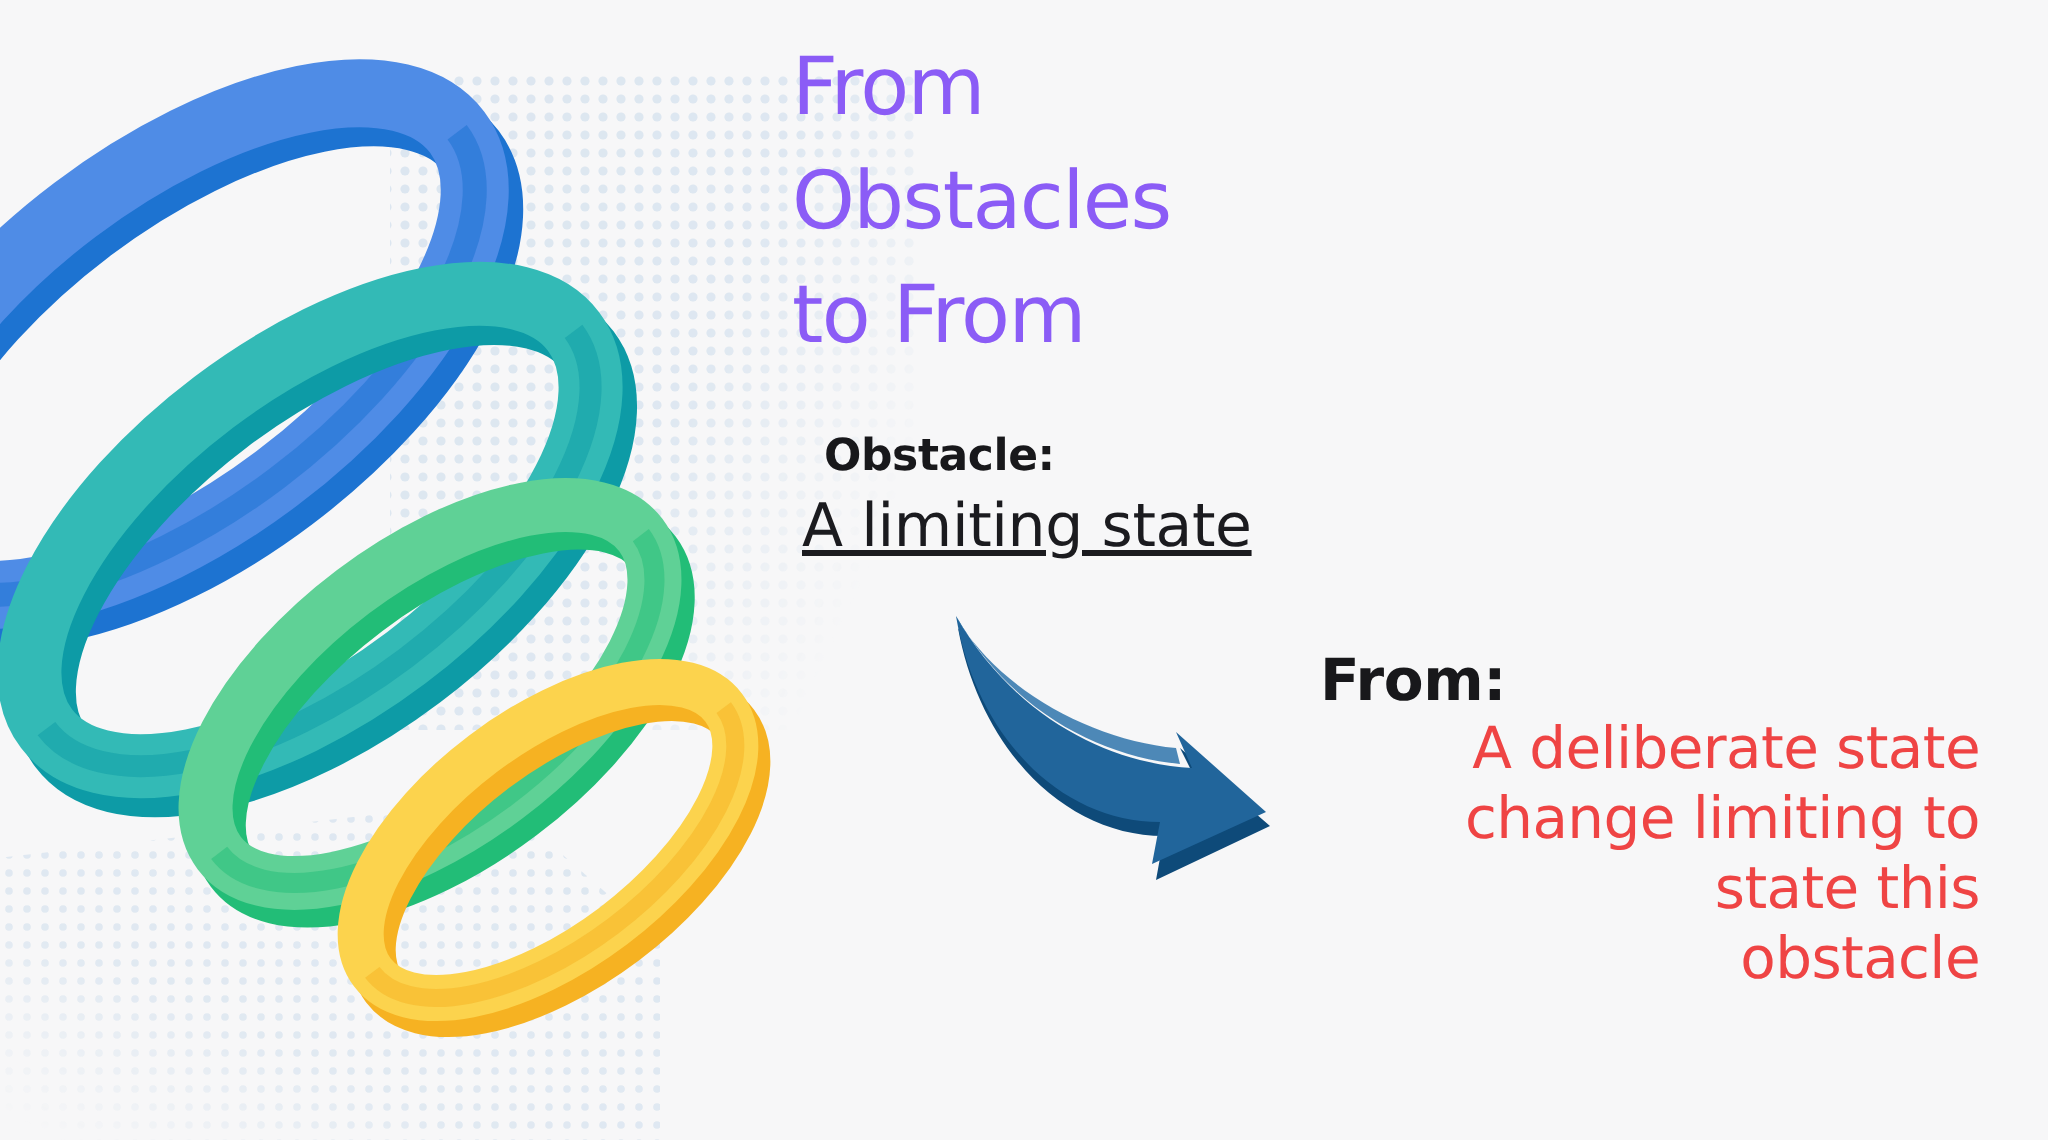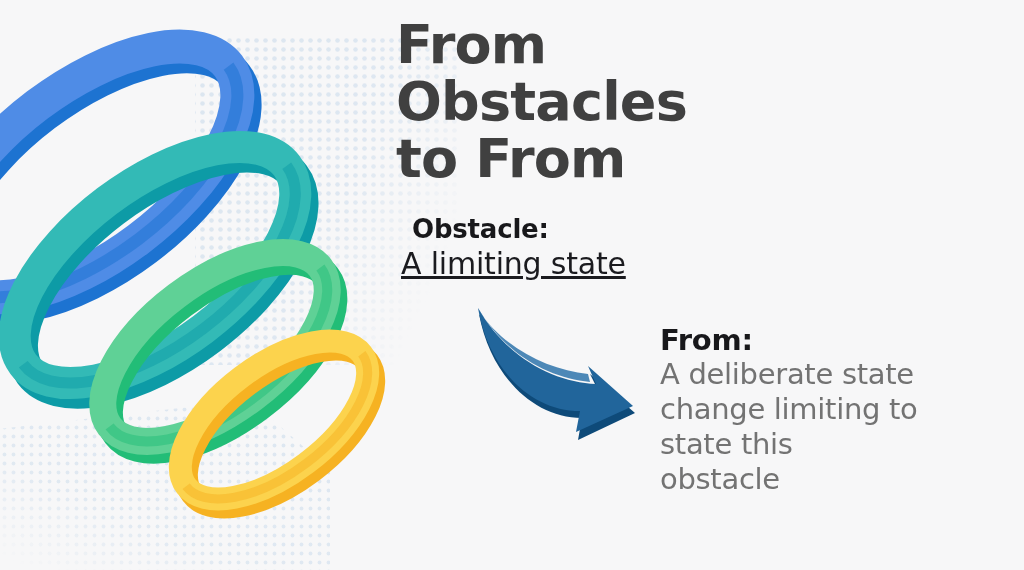--- a/index.html
+++ b/index.html
@@ -38,36 +38,36 @@
     left:470px;top:300px;
     width:170px;height:145px;
     pointer-events:none;
   }
 
   
   .title{
     position:absolute;
     left:396px;top:16px;
     width:330px;
-    font-size:54px;
+    font-size:40px;
     line-height:57px;
-    font-weight:700;
+    font-weight:400;
     letter-spacing:-0.8px;
-    color:#404040;
+    color:#8b5cf6;
   }
   .title div{white-space:nowrap;}
 
   .obstacle-block{
     position:absolute;
     left:398px;top:212px;
     width:300px;
     color:#18181b;
   }
   .obstacle-head{
-    font-size:26px;
+    font-size:22px;
     line-height:34px;
     font-weight:700;
     letter-spacing:-0.2px;
     padding-left:14px;
   }
   .obstacle-body{
     font-size:30px;
     line-height:36px;
     font-weight:400;
     letter-spacing:-0.2px;
@@ -86,21 +86,22 @@
     font-size:29px;
     line-height:33px;
     font-weight:700;
     letter-spacing:-0.2px;
   }
   .goal-body{
     font-size:29px;
     line-height:35px;
     font-weight:400;
     letter-spacing:-0.3px;
-    color:#737373;
+    color:#ef4444;
+    text-align:right;
   }
   .goal-body div{white-space:nowrap;}
 </style>
 </head>
 <body>
 
 <div id="slide">
 
   <svg class="dots-layer" viewBox="0 0 460 570" width="460" height="570" xmlns="http://www.w3.org/2000/svg">
     <defs>

